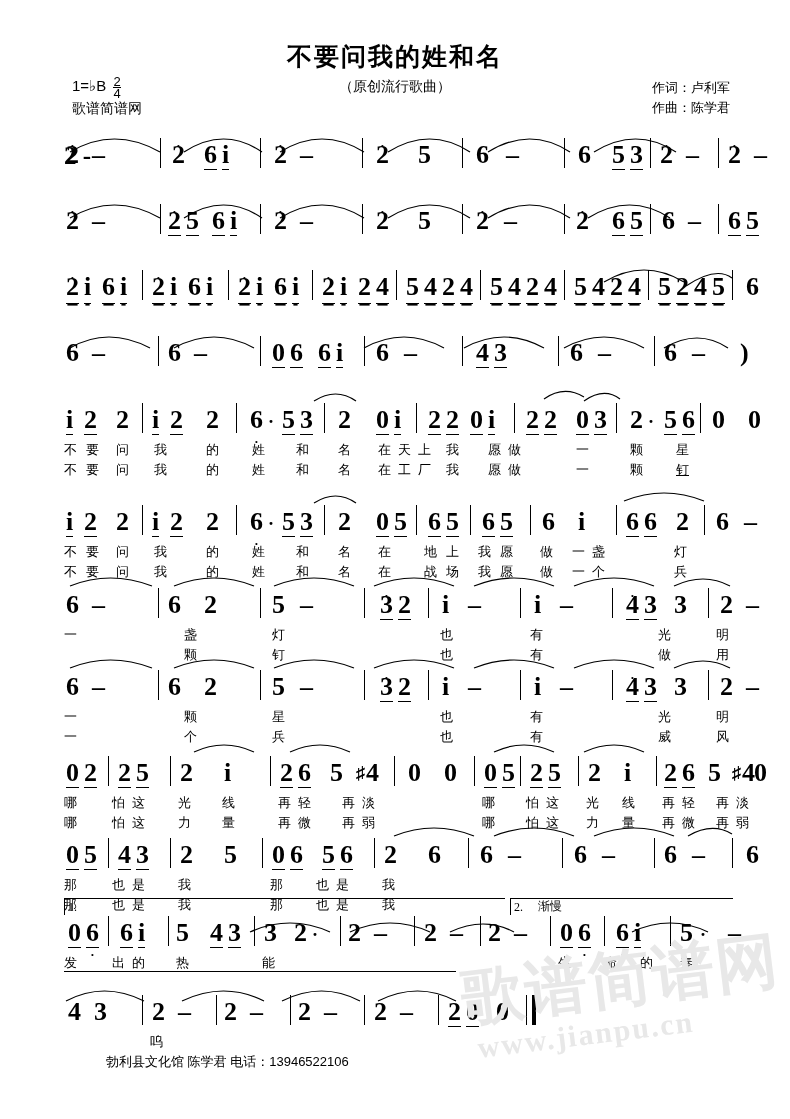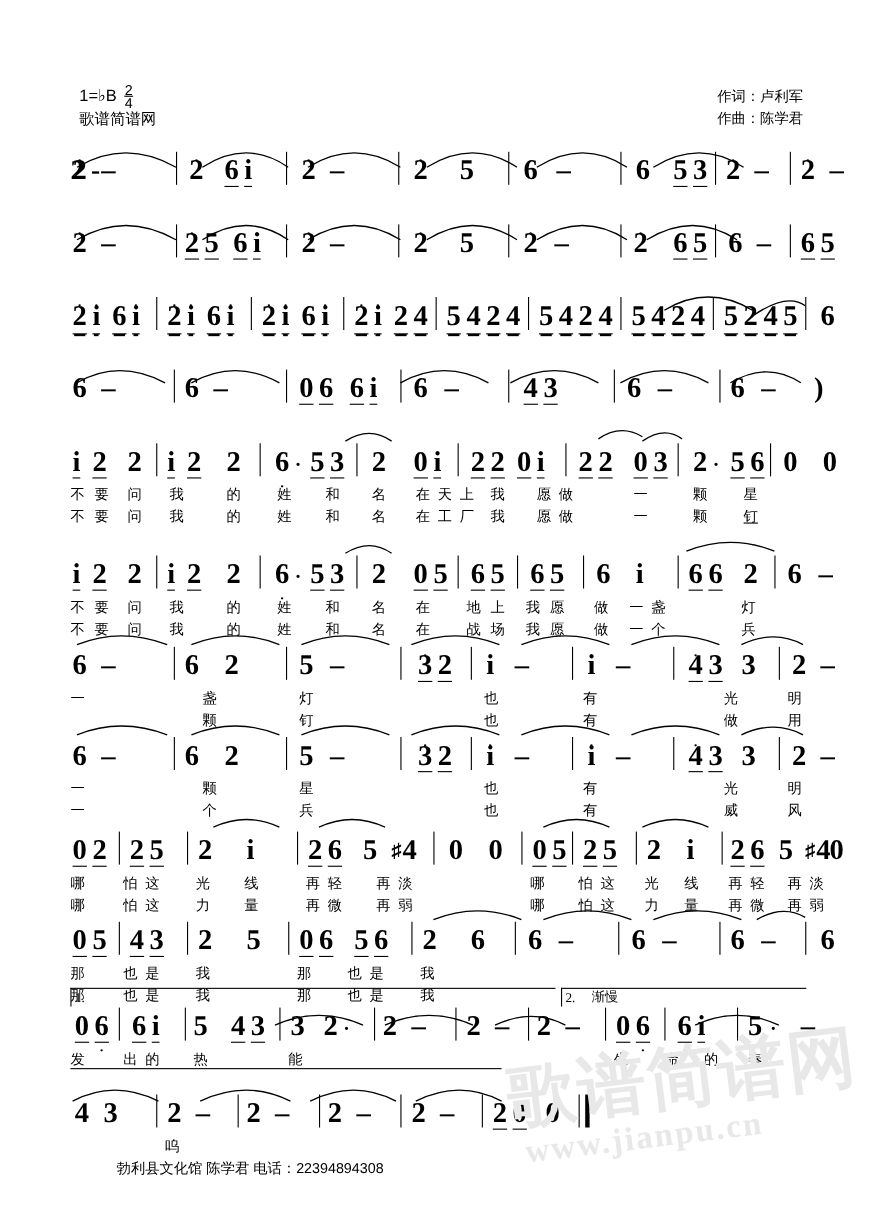--- a/index.html
+++ b/index.html
@@ -29,20 +29,22 @@
   .ul2{border-bottom:1.6px solid #000;padding-bottom:3px;box-shadow:0 3px 0 -1.4px #000;}
   .ly{position:absolute;font-size:13px;font-family:"Liberation Sans",sans-serif;white-space:nowrap;}
   .repeat{position:absolute;border-top:1.4px solid #000;border-left:1.4px solid #000;height:16px;}
   .rlabel{position:absolute;font-size:12px;font-family:"Liberation Serif",serif;}
 </style>
 </head>
 <body>
 
 <div class="sheet">
 
+  <div class="title">不要问我的姓和名</div>
+  <div class="subtitle">（原创流行歌曲）</div>
 
   <div class="keysig">
     <span>1=</span><span>♭</span><span>B</span>
     <span class="frac">
       <span class="num">2</span>
       <span class="den">4</span>
     </span>
   </div>
   <div class="tempo">歌谱简谱网</div>
 
@@ -742,16 +744,16 @@
       <span class="ly" style="left:86px;">呜</span>
     </div>
   </div>
 
   <div class="watermark">
     <span>歌谱简谱网</span>
     <span class="sub">www.jianpu.cn</span>
   </div>
 
   <div class="footer">
-    <div class="l2">勃利县文化馆 陈学君    电话：22394894308</div>
+    <div class="l2">勃利县文化馆 陈学君    电话：13946522106</div>
   </div>
 
 </div>
 
 </body></html>

